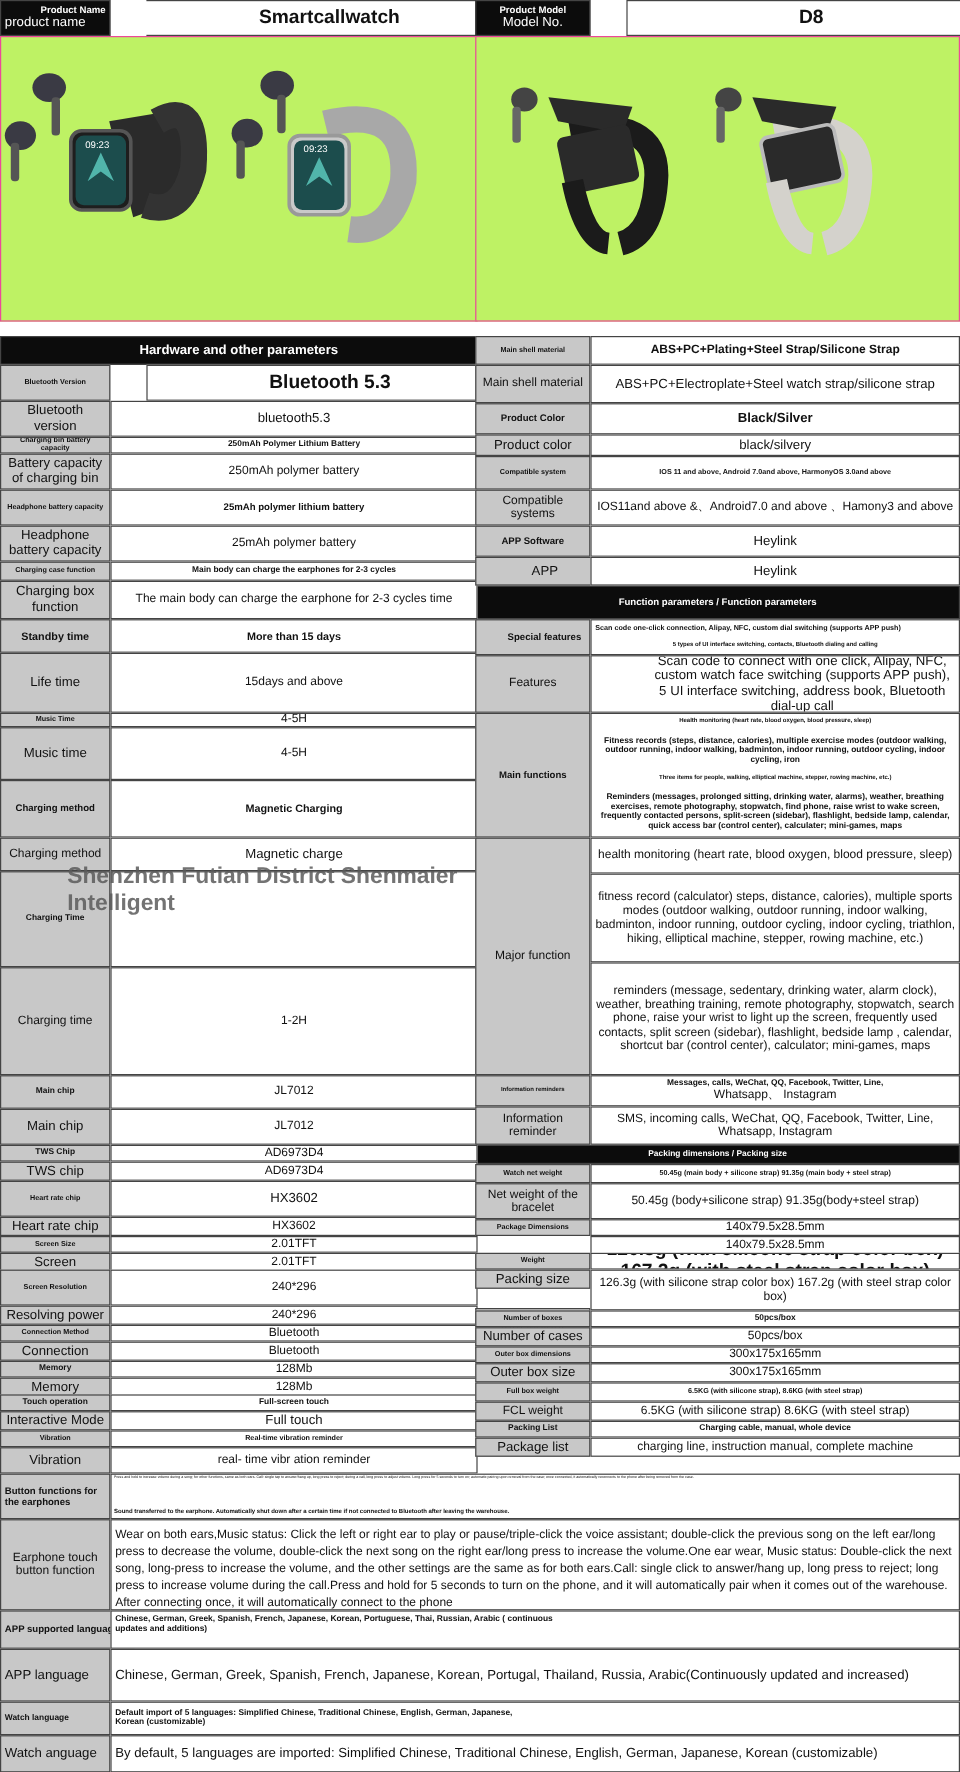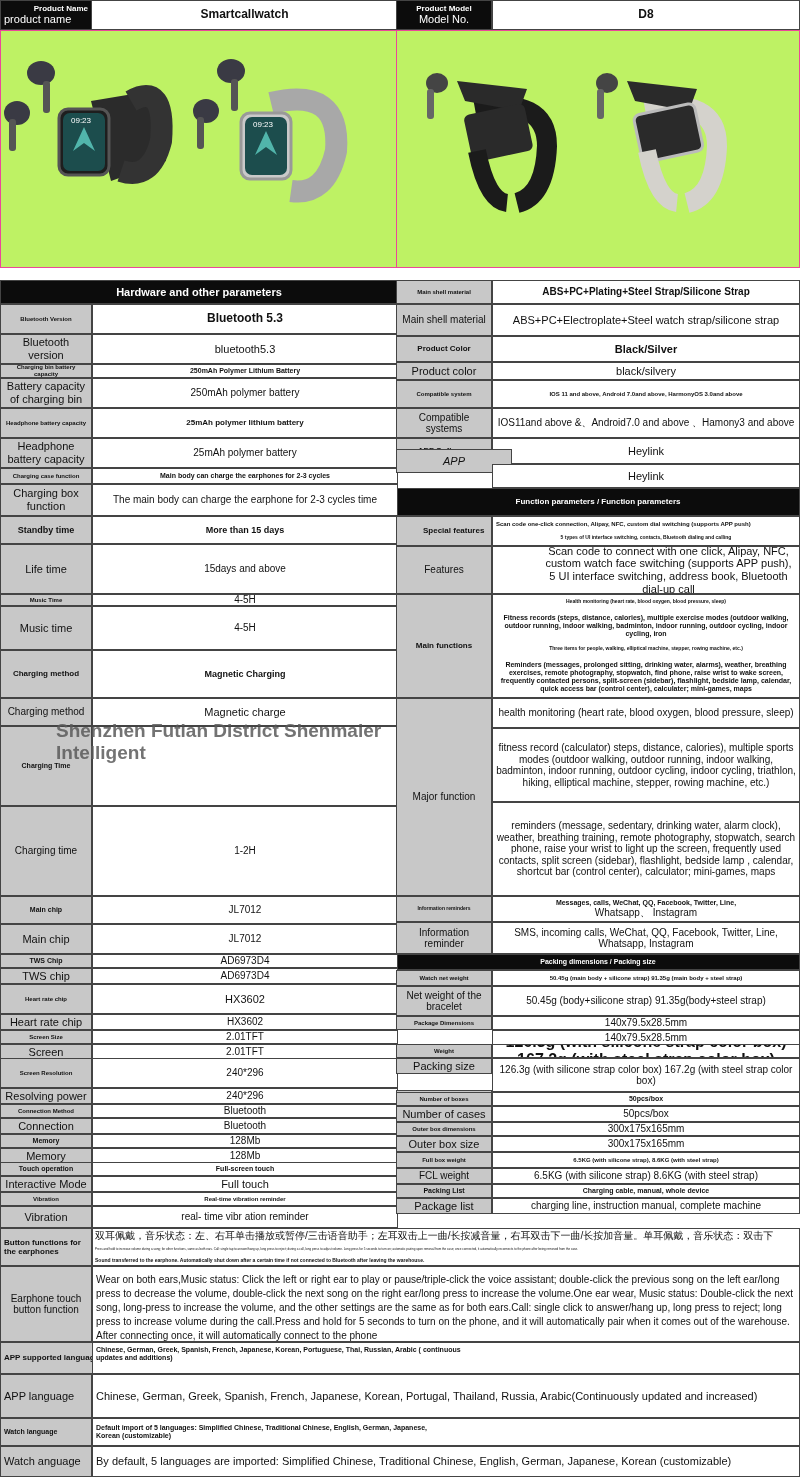--- a/index.html
+++ b/index.html
@@ -7,21 +7,21 @@
          font-family: "Liberation Sans", sans-serif; color: #111; }
   .cell { position: absolute; box-sizing: border-box; border: 1px solid #444;
           display: flex; align-items: center; justify-content: center; text-align: center;
           padding: 0 3px; line-height: 1.15; overflow: hidden; }
   .lbl { background: #c8c8c8; }
   .val { background: #ffffff; }
   .dark { background: #0c0c0c; color: #fff; }
   .b { font-weight: bold; }
   .s6 { font-size: 6px; } .s7 { font-size: 7px; } .s8 { font-size: 8px; }
   .s9 { font-size: 9px; } .s10 { font-size: 10px; } .s11 { font-size: 11px; }
-  .s12 { font-size: 12px; }
+  .s12 { font-size: 16px; margin-left: 30px; }
   .left { justify-content: flex-start; text-align: left; }
   .col { flex-direction: column; }
   .watermark { position:absolute; left:56px; top:720px; font-size:19px; font-weight:bold;
                color: rgba(90,90,90,0.85); line-height:1.15; white-space:pre-line; pointer-events:none;}
   .img-panel { position:absolute; border:1px solid #ec4899; background:#bef264; box-sizing:border-box; }
 </style>
 </head>
 <body>
 
 <div class="cell dark col" style="left:0;top:0;width:92px;height:30px;align-items:flex-end;">
@@ -177,21 +177,21 @@
     <div class="cell lbl b s8" style="left: 396px; top: 336px; width: 96px; height: 26px;">Product Color</div>
     <div class="cell val b s11" style="left: 492px; top: 336px; width: 308px; height: 26px;">Black/Silver</div>
     <div class="cell lbl s11" style="left: 396px; top: 362px; width: 96px; height: 18px;">Product color</div>
     <div class="cell val s11" style="left: 492px; top: 362px; width: 308px; height: 18px;">black/silvery</div>
     <div class="cell lbl b s6" style="left: 396px; top: 380px; width: 96px; height: 28px;">Compatible system</div>
     <div class="cell val b s6" style="left: 492px; top: 380px; width: 308px; height: 28px;">IOS 11 and above, Android 7.0and above, HarmonyOS 3.0and above</div>
     <div class="cell lbl s10" style="left: 396px; top: 408px; width: 96px; height: 30px;">Compatible systems</div>
     <div class="cell val s10" style="left: 492px; top: 408px; width: 308px; height: 30px;">IOS11and above &amp;、Android7.0 and above 、Hamony3 and above</div>
     <div class="cell lbl b s8" style="left: 396px; top: 438px; width: 96px; height: 26px;">APP Software</div>
     <div class="cell val s11" style="left: 492px; top: 438px; width: 308px; height: 26px;">Heylink</div>
-    <div class="cell lbl s11" style="left: 396px; top: 449px; width: 116px; height: 24px; font-style: italic;">APP</div>
+    <div class="cell lbl s11" style="left: 396px; top: 464px; width: 116px; height: 24px;">APP</div>
     <div class="cell val s11" style="left: 492px; top: 464px; width: 308px; height: 24px;">Heylink</div>
   </div>
 
 <div id="packing-col">
     <div class="cell lbl b s6" style="left: 396px; top: 970px; width: 96px; height: 16px;">Watch net weight</div>
     <div class="cell val b s6" style="left: 492px; top: 970px; width: 308px; height: 16px;">50.45g (main body + silicone strap) 91.35g (main body + steel strap)</div>
     <div class="cell lbl s10" style="left: 396px; top: 986px; width: 96px; height: 30px;">Net weight of the bracelet</div>
     <div class="cell val s10" style="left: 492px; top: 986px; width: 308px; height: 30px;">50.45g (body+silicone strap) 91.35g(body+steel strap)</div>
     <div class="cell lbl b s6" style="left: 396px; top: 1016px; width: 96px; height: 14px;">Package Dimensions</div>
     <div class="cell val s10" style="left: 492px; top: 1016px; width: 308px; height: 14px;">140x79.5x28.5mm</div>
@@ -245,21 +245,20 @@
 <div class="cell val col" style="left:492px;top:896px;width:308px;height:26px;">
   <span class="b s7">Messages, calls, WeChat, QQ, Facebook, Twitter, Line,</span>
   <span class="s10">Whatsapp、 Instagram</span>
 </div>
 
 <div class="cell lbl s10" style="left:396px;top:922px;width:96px;height:32px;">Information reminder</div>
 <div class="cell val s10" style="left:492px;top:922px;width:308px;height:32px;">SMS, incoming calls, WeChat, QQ, Facebook, Twitter, Line, Whatsapp, Instagram</div>
 
 <div class="cell lbl b s8 left" style="left:0;top:1228px;width:92px;height:38px;">Button functions for the earphones</div>
 <div class="cell val col left" style="left:92px;top:1228px;width:708px;height:38px;align-items:flex-start;justify-content:space-between;padding:1px 2px;">
-  <span class="s10" style="white-space:nowrap">双耳佩戴，音乐状态：左、右耳单击播放或暂停/三击语音助手；左耳双击上一曲/长按减音量，右耳双击下一曲/长按加音量。单耳佩戴，音乐状态：双击下</span>
   <span style="font-size:3px;line-height:1.2">Press and hold to increase volume during a song; for other functions, same as both ears. Call: single tap to answer/hang up, long press to reject; during a call, long press to adjust volume. Long press for 5 seconds to turn on; automatic pairing upon removal from the case; once connected, it automatically reconnects to the phone after being removed from the case.</span>
   <span class="b" style="font-size:5px;white-space:nowrap">Sound transferred to the earphone. Automatically shut down after a certain time if not connected to Bluetooth after leaving the warehouse.</span>
 </div>
 
 <div class="cell lbl s10" style="left:0;top:1266px;width:92px;height:76px;">Earphone touch button function</div>
 <div class="cell val s10 left" style="left:92px;top:1266px;width:708px;height:76px;align-items:flex-start;padding-top:6px;line-height:1.4;">Wear on both ears,Music status: Click the left or right ear to play or pause/triple-click the voice assistant; double-click the previous song on the left ear/long press to decrease the volume, double-click the next song on the right ear/long press to increase the volume.One ear wear, Music status: Double-click the next song, long-press to increase the volume, and the other settings are the same as for both ears.Call: single click to answer/hang up, long press to reject; long press to increase volume during the call.Press and hold for 5 seconds to turn on the phone, and it will automatically pair when it comes out of the warehouse. After connecting once, it will automatically connect to the phone</div>
 
 <div class="cell lbl b s8 left" style="left:0;top:1342px;width:112px;height:32px;">APP supported languages</div>
 <div class="cell val b s7 left" style="left:92px;top:1342px;width:708px;height:32px;align-items:flex-start;padding-top:3px;padding-right:330px;">Chinese, German, Greek, Spanish, French, Japanese, Korean, Portuguese, Thai, Russian, Arabic ( continuous updates and additions)</div>
 

